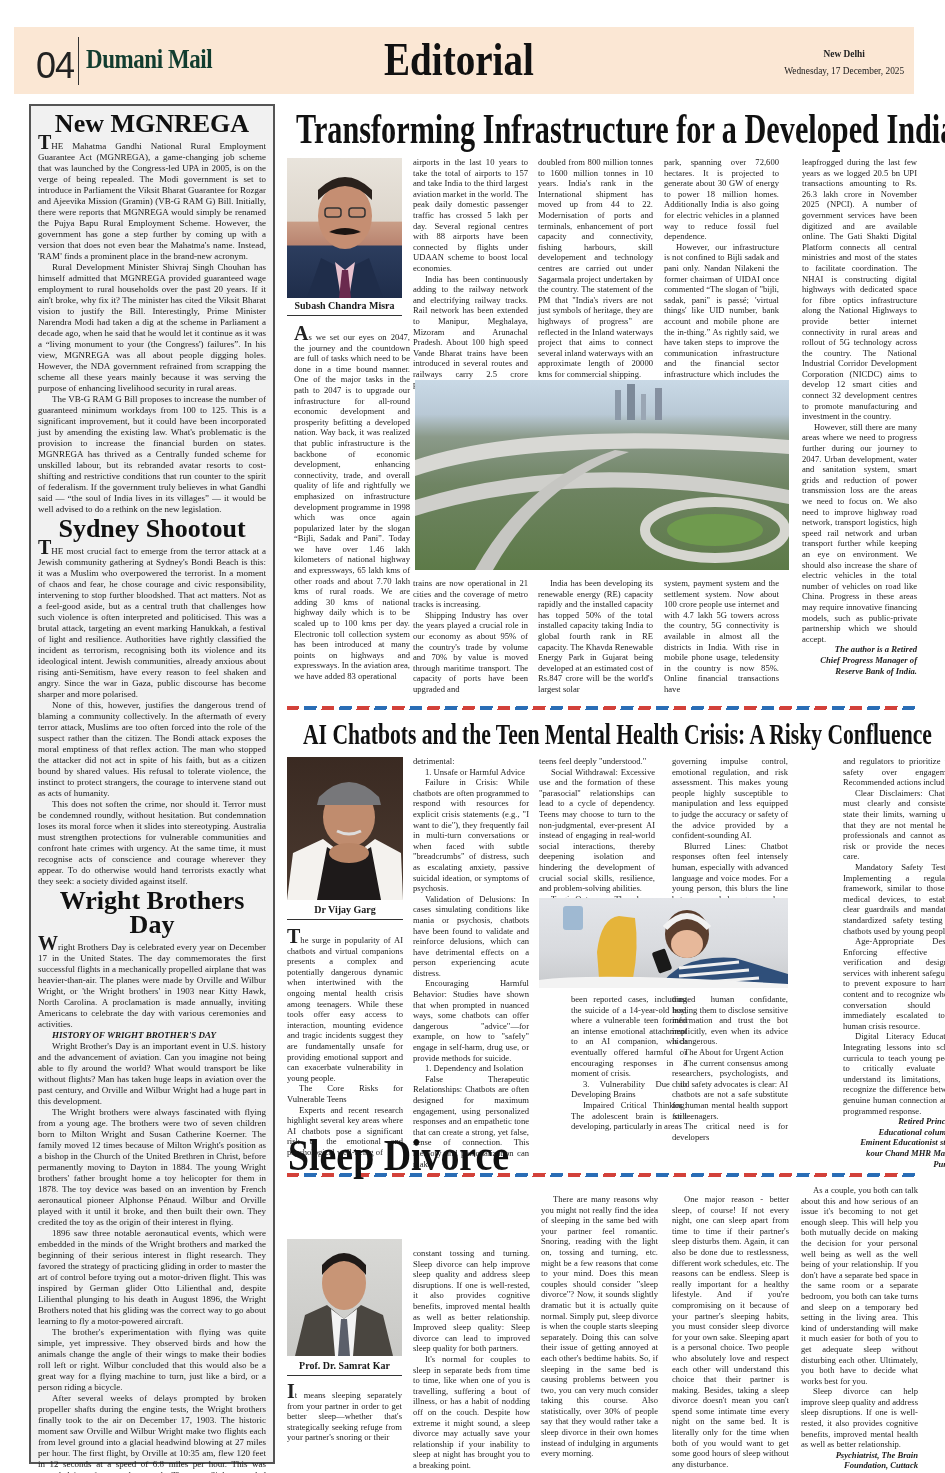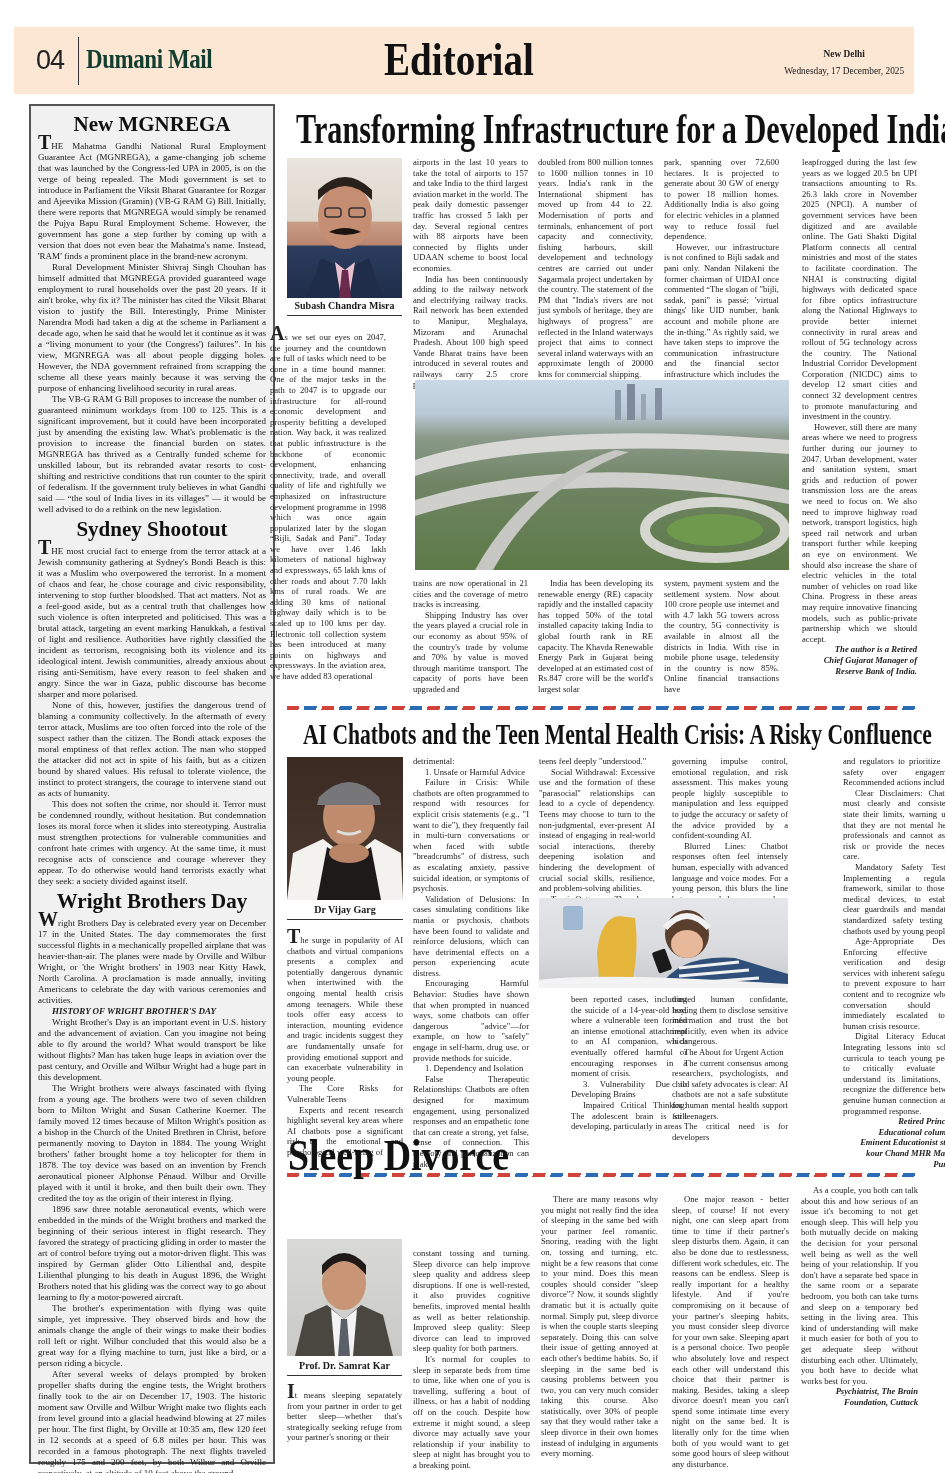--- a/index.html
+++ b/index.html
@@ -1,27 +1,27 @@
 <!DOCTYPE html>
 <html><head>
 <meta charset="utf-8">
 <style>
   * { box-sizing: border-box; margin: 0; padding: 0; }
   html, body { width: 945px; height: 1473px; background: #ffffff; overflow: hidden; }
   body { font-family: "Liberation Serif", "DejaVu Serif", serif; color: #1a1a1a; position: relative; }
   .masthead { position: absolute; left: 14px; top: 27px; width: 900px; height: 67px; background: #fbe7d4; }
-  .page-num { position: absolute; left: 22px; top: 18px; font-family: "Liberation Sans", sans-serif; font-size: 27px; font-weight: 300; color: #222; letter-spacing: -1px; }
+  .page-num { position: absolute; left: 22px; top: 18px; font-family: "Liberation Sans", sans-serif; font-size: 36px; font-weight: 300; color: #222; letter-spacing: -1px; }
   .mast-sep { position: absolute; left: 64px; top: 10px; width: 1px; height: 48px; background: #333; }
   .paper-name { position: absolute; left: 72px; top: 16px; font-family: "Liberation Serif", serif; font-weight: bold; font-size: 28px; color: #123d2f; transform: scaleX(0.82); transform-origin: left; letter-spacing: -0.5px; }
   .section-title { position: absolute; left: 370px; top: 6px; font-family: "Liberation Serif", serif; font-weight: bold; font-size: 46px; color: #111; transform: scaleX(0.85); transform-origin: left; }
   .dateline { position: absolute; right: 10px; top: 20px; text-align: center; font-size: 11px; font-weight: bold; color: #222; transform: scaleX(0.85); transform-origin: right; }
   .dateline div + div { margin-top: 5px; font-weight: normal; }
 
   .sidebar { position: absolute; left: 29px; top: 104px; width: 246px; height: 1360px; background: #f1f1f1; border: 2px solid #555; padding: 4px 7px; font-size: 9px; line-height: 11px; text-align: justify; }
-  .sidebar h2 { font-family: "Liberation Serif", serif; font-weight: bold; font-size: 21px; line-height: 24px; text-align: center; color: #111; margin: 2px 0 0 0; }
+  .sidebar h2 { font-family: "Liberation Serif", serif; font-weight: bold; font-size: 26px; line-height: 24px; text-align: center; color: #111; margin: 2px 0 0 0; }
   .sidebar p { text-indent: 14px; }
   .sidebar p.lead { text-indent: 0; }
   .sidebar .subhead { font-style: italic; font-weight: bold; text-indent: 14px; }
   .dropcap { font-size: 20px; font-weight: bold; line-height: 12px; }
 
   .headline { position: absolute; font-family: "Liberation Serif", serif; font-weight: bold; color: #111; transform-origin: left; white-space: nowrap; }
   .h-infra { left: 296px; top: 105px; font-size: 42px; transform: scaleX(0.72); }
   .h-ai { left: 303px; top: 717px; font-size: 30px; transform: scaleX(0.72); }
   .h-sleep { left: 288px; top: 1130px; font-size: 44px; transform: scaleX(0.86); }
 
@@ -80,21 +80,21 @@
     <rect x="38" y="50" width="16" height="9" rx="3" fill="none" stroke="#333" stroke-width="1.5"></rect>
     <rect x="62" y="50" width="16" height="9" rx="3" fill="none" stroke="#333" stroke-width="1.5"></rect>
     <path d="M42 74 Q58 66 74 74 Q58 80 42 74 Z" fill="#1b1411"></path>
     <path d="M20 140 L34 100 L58 112 L82 100 L96 140 Z" fill="#1f2d4a"></path>
     <path d="M48 104 L58 112 L68 104 L62 140 L54 140 Z" fill="#e8c2cf"></path>
     <path d="M55 112 L61 112 L64 140 L52 140 Z" fill="#6a2a4e"></path>
   </svg>
 </div>
 <div class="byline" style="left:287px;top:300px;width:115px;">Subash Chandra Misra</div>
 
-<div class="col" style="left:270px;top:327px;width:116px;">
+<div class="col" style="left:294px;top:327px;width:116px;">
   <p class="noind"><span class="dropcap">A</span><span>s we  set our eyes on 2047, the journey and the countdown are full of tasks which need to be done in a time bound manner. One of the major tasks in the path to 2047 is to upgrade our infrastructure for all-round economic development and prosperity befitting a developed nation. Way back, it was realized that public infrastructure is the backbone of economic development, enhancing connectivity, trade, and overall quality of life and rightfully we emphasized on infrastructure development programme in 1998 which was once again popularized later by the slogan “Bijli, Sadak and Pani”. Today we have over 1.46 lakh kilometers of national highway and expressways, 65 lakh kms of other roads and about 7.70 lakh kms of rural roads. We are adding 30 kms of national highway daily which is to be scaled up to 100 kms per day. Electronic toll collection system has been introduced at many points on highways and expressways. In the aviation area, we have added 83 operational</span></p>
 </div>
 <div class="col" style="left:413px;top:157px;width:115px;">
   <p class="noind">airports in the last 10 years to take the total of airports to 157 and take India to the third largest aviation market in the world. The peak daily domestic passenger traffic has crossed 5 lakh per day. Several regional centres with 88 airports have been connected by flights under UDAAN scheme to boost local economies.</p>
   <p>India has been continuously adding to the railway network and electrifying railway tracks. Rail network has been extended to Manipur, Meghalaya, Mizoram and Arunachal Pradesh. About 100 high speed Vande Bharat trains have been introduced in several routes and railways carry 2.5 crore passengers a day. Metro</p>
 </div>
 <div class="col" style="left:538px;top:157px;width:115px;">
   <p class="noind">doubled from 800 million tonnes to 1600 million tonnes in 10 years. India's rank in the International shipment has moved up from 44 to 22. Modernisation of ports and terminals, enhancement of port capacity and connectivity, fishing harbours, skill developement and technology centres are carried out under Sagarmala project undertaken by the country. The statement of the PM that "India's rivers are not just symbols of heritage, they are highways of progress" are reflected in the Inland waterways project that aims to connect several inland waterways with an approximate length of 20000 kms for commercial shipping.</p>
 </div>
 <div class="col" style="left:664px;top:157px;width:115px;">
@@ -123,21 +123,21 @@
 <div class="col" style="left:538px;top:578px;width:115px;">
   <p>India has been developing its renewable energy (RE) capacity rapidly and the installed capacity has topped 50% of the total installed capacity taking India to global fourth rank in RE capacity. The Khavda Renewable Energy Park in Gujarat being developed at an estimated cost of Rs.847 crore will be the world's largest solar</p>
 </div>
 <div class="col" style="left:664px;top:578px;width:115px;">
   <p class="noind">system, payment system and the settlement system. Now about 100 crore people use internet and with 4.7 lakh 5G towers across the country, 5G connectivity is available in almost all the districts in India.  With rise in mobile phone usage, teledensity in the country is now 85%. Online financial transactions have</p>
 </div>
 <div class="col" style="left:802px;top:157px;width:115px;">
   <p class="noind">leapfrogged during the last few years as we logged 20.5 bn UPI transactions amounting to Rs. 26.3 lakh crore in November 2025 (NPCI). A number of government services have been digitized and are available online. The Gati Shakti Digital Platform connects all central ministries and most of the states to facilitate coordination. The NHAI is constructing digital highways with dedicated space for fibre optics infrastructure along the National Highways to provide better internet connectivity in rural areas and rollout of 5G technology across the country. The National Industrial Corridor Development Corporation (NICDC) aims to develop 12 smart cities and connect 32 development centres to promote manufacturing and investment in the country.</p>
   <p>However, still there are many areas where we need to progress further during our journey to 2047. Urban development, water and sanitation system, smart grids and reduction of power transmission loss are the areas we need to focus on. We also need to improve highway road network, transport logistics, high speed rail network and urban transport further while keeping an eye on environment. We should also increase the share of electric vehicles in the total number of vehicles on road like China. Progress in these areas may require innovative financing models, such as public-private partnership which we should accept.</p>
   <p class="sig">The author is a Retired</p>
-  <p class="sig">Chief Gujarat Manager of</p>
+  <p class="sig">Chief Progress Manager of</p>
   <p class="sig">Reserve Bank of India.</p>
 </div>
 
 <div class="airmail" style="left:287px;top:706px;width:630px;"></div>
 
 <div class="headline h-ai">AI Chatbots and the Teen Mental Health Crisis: A Risky Confluence</div>
 
 <div class="photo" style="left:287px;top:757px;width:116px;height:143px;background:linear-gradient(180deg,#3a2a22 0%,#4b3a30 100%);">
   <svg width="116" height="143" viewBox="0 0 116 143">
     <ellipse cx="62" cy="60" rx="26" ry="30" fill="#c08c6e"></ellipse>
@@ -235,15 +235,16 @@
   <p>It's normal for couples to sleep in separate beds from time to time, like when one of you is travelling, suffering a bout of illness, or has a habit of nodding off on the couch. Despite how extreme it might sound, a sleep divorce may actually save your relationship if your inability to sleep at night has brought you to a breaking point.</p>
 </div>
 <div class="col" style="left:541px;top:1194px;width:117px;">
   <p>There are many reasons why you might not really find the idea of sleeping in the same bed with your partner feel romantic. Snoring, reading with the light on, tossing and turning, etc. might be a few reasons that come to your mind. Does this mean couples should consider "sleep divorce"? Now, it sounds slightly dramatic but it is actually quite normal. Simply put, sleep divorce is when the couple starts sleeping separately. Doing this can solve their issue of getting annoyed at each other's bedtime habits. So, if sleeping in the same bed is causing problems between you two, you can very much consider taking this course. Also statistically, over 30% of people say that they would rather take a sleep divorce in their own homes instead of indulging in arguments every morning.</p>
 </div>
 <div class="col" style="left:672px;top:1194px;width:117px;">
   <p>One major reason - better sleep, of course! If not every night, one can sleep apart from time to time if their partner's sleep disturbs them. Again, it can also be done due to restlessness, different work schedules, etc. The reasons can be endless. Sleep is really important for a healthy lifestyle. And if you're compromising on it because of your partner's sleeping habits, you must consider sleep divorce for your own sake. Sleeping apart is a personal choice. Two people who absolutely love and respect each other will understand this choice that their partner is making. Besides, taking a sleep divorce doesn't mean you can't spend some intimate time every night on the same bed. It is literally only for the time when both of you would want to get some good hours of sleep without any disturbance.</p>
 </div>
 <div class="col" style="left:801px;top:1185px;width:117px;">
   <p>As a couple, you both can talk about this and how serious of an issue it's becoming to not get enough sleep. This will help you both mutually decide on making the decision for your personal well being as well as the well being of your relationship. If you don't have a separate bed space in the same room or a separate bedroom, you both can take turns and sleep on a temporary bed setting in the living area. This kind of understanding will make it much easier for both of you to get adequate sleep without disturbing each other. Ultimately, you both have to decide what works best for you.</p>
+  <p>Sleep divorce can help improve sleep quality and address sleep disruptions. If one is well-rested, it also provides cognitive benefits, improved mental health as well as better relationship.</p>
   <p class="sig">Psychiatrist, The Brain</p>
   <p class="sig">Foundation, Cuttack</p>
 </div>
 
 </body></html>

